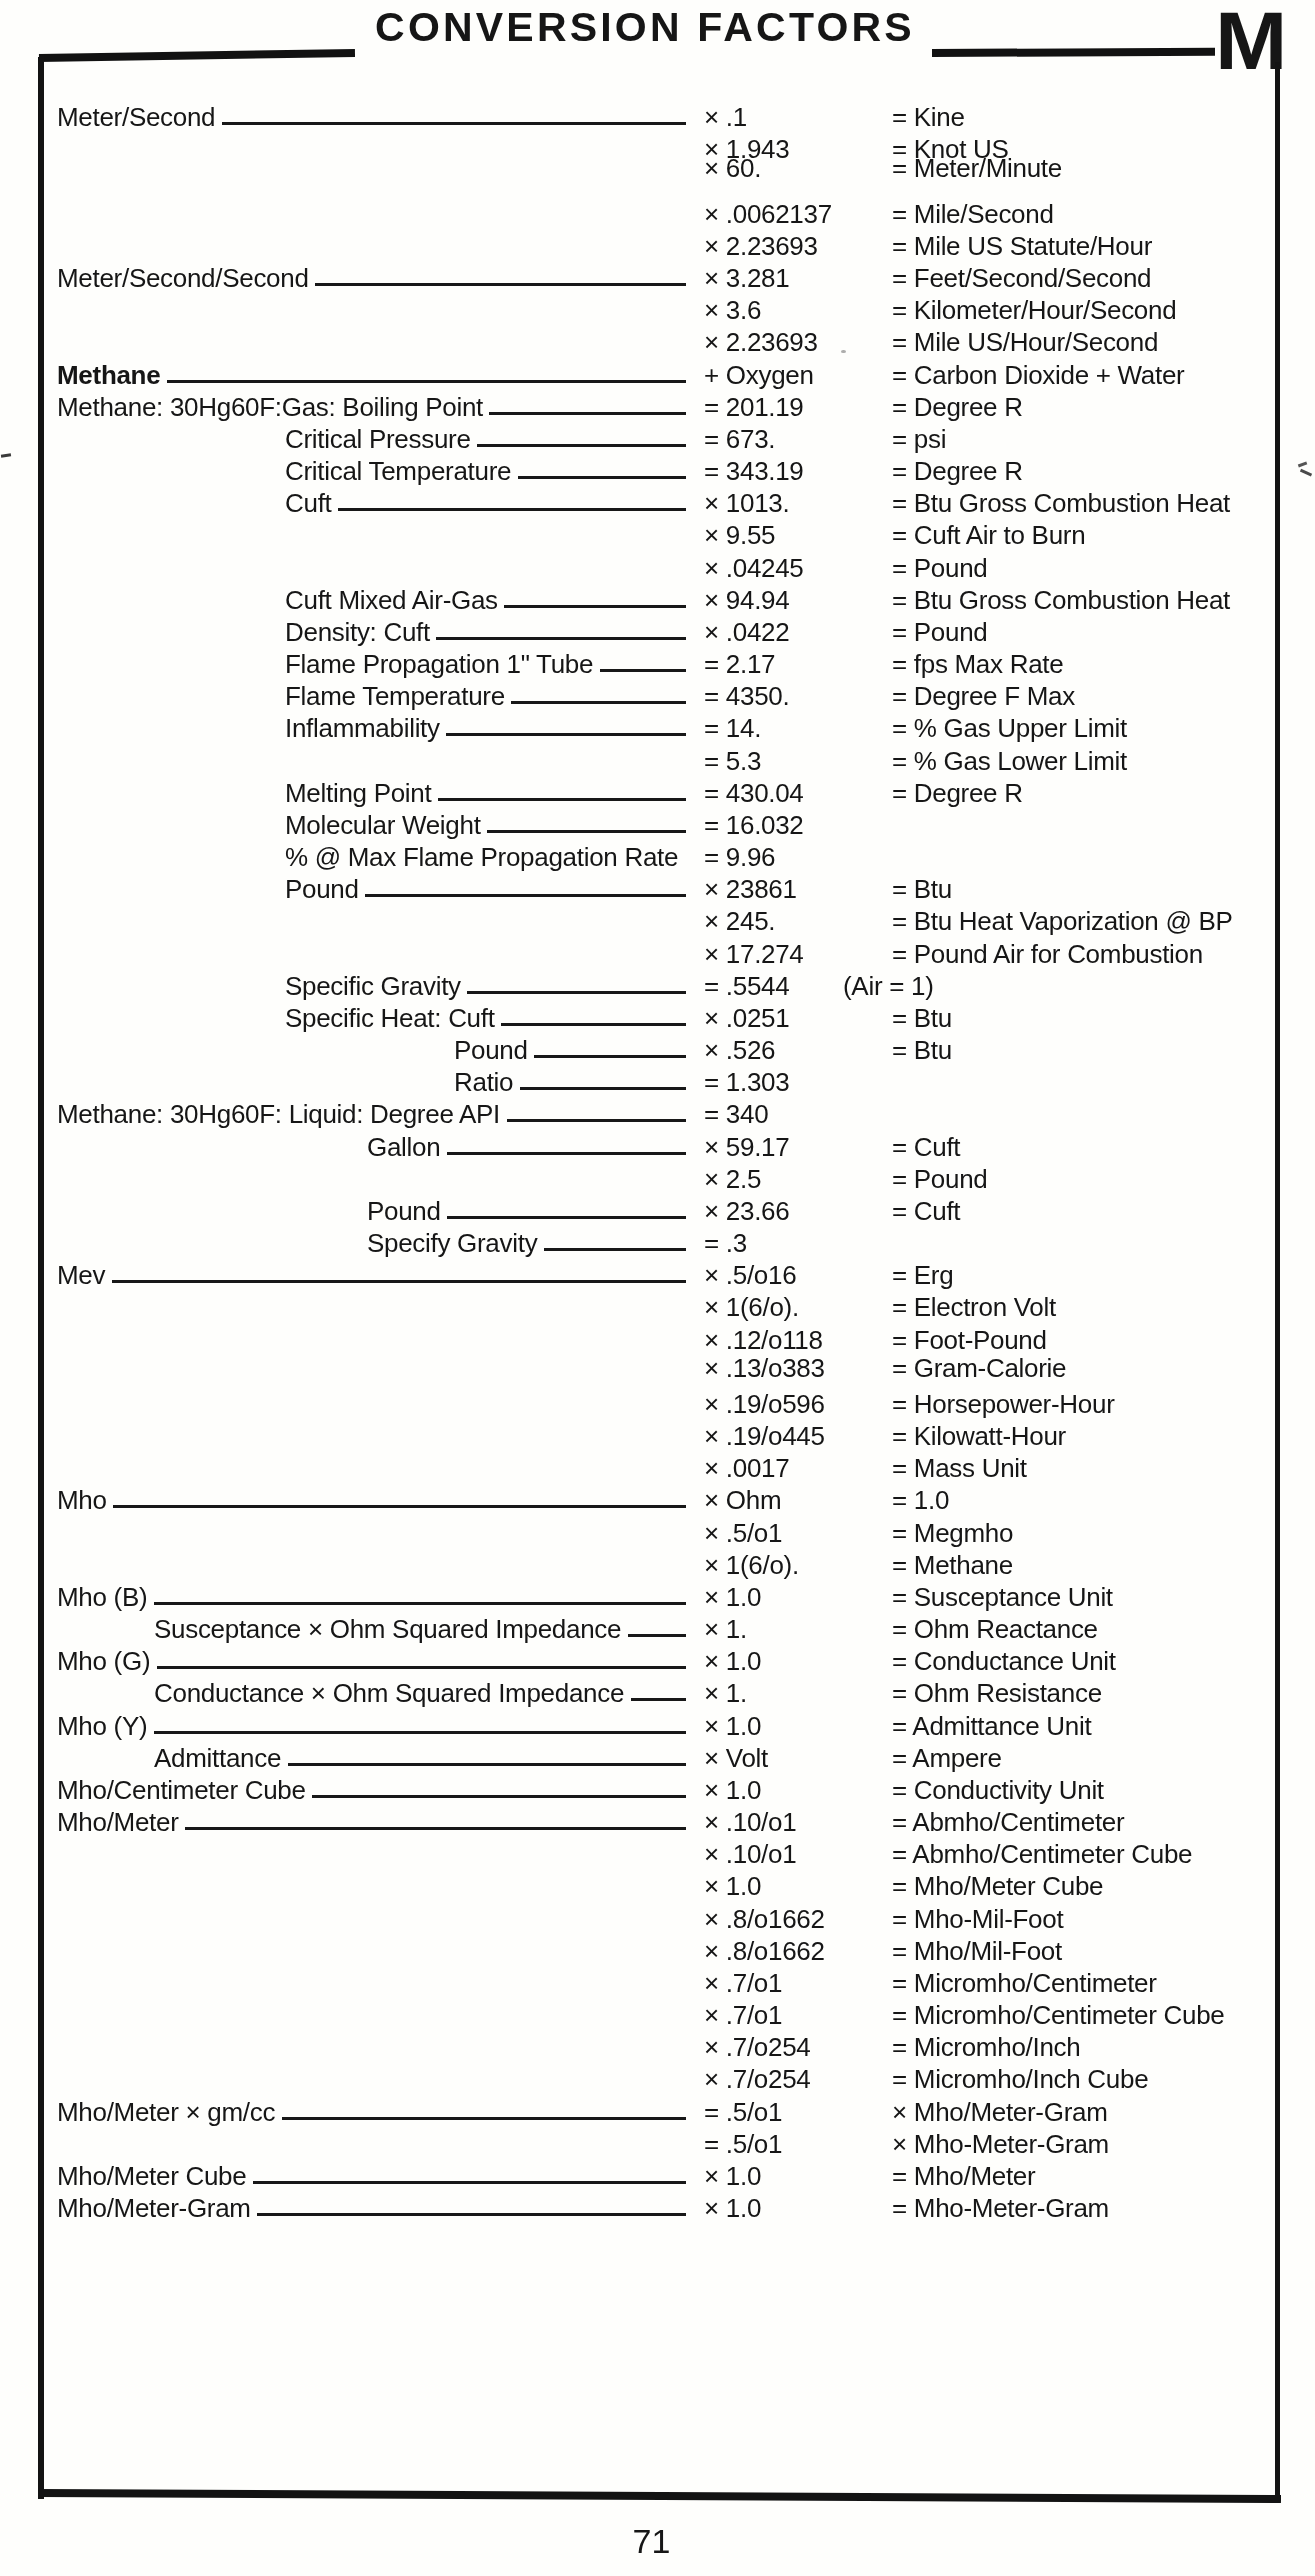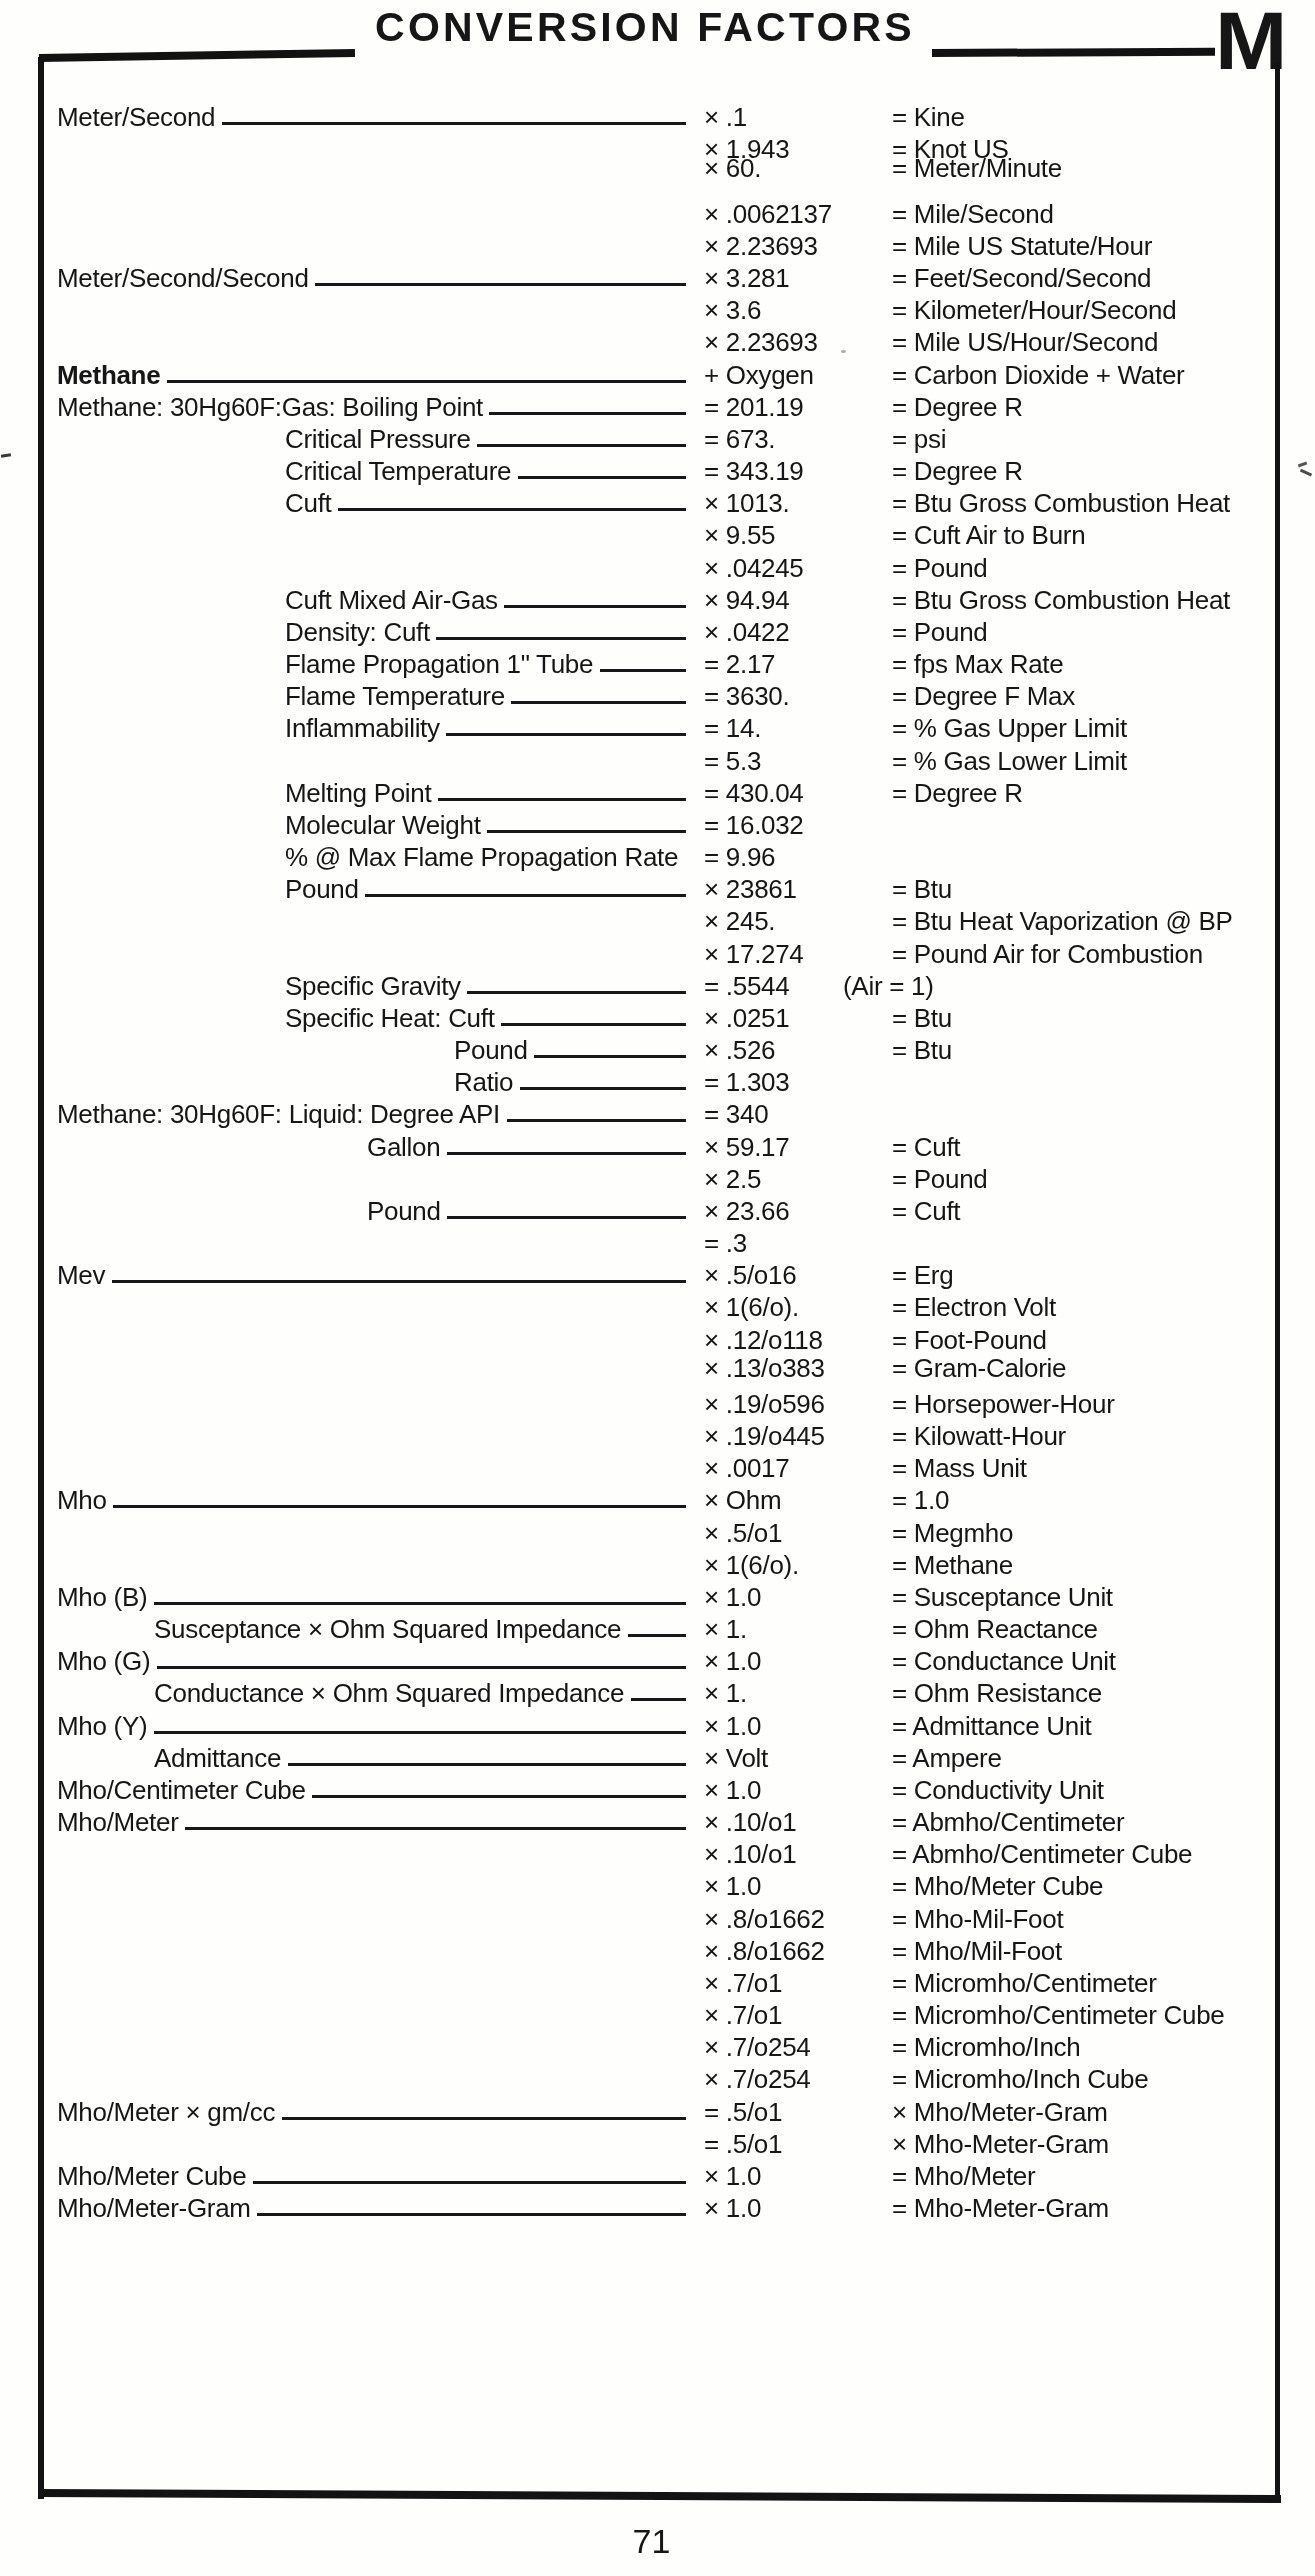--- a/index.html
+++ b/index.html
@@ -177,21 +177,21 @@
           <span class="leader"></span>
         </div>
         <span class="opval">= 2.17</span>
         <span class="res">= fps Max Rate</span>
       </div>
       <div class="row" style="top: 680px;">
         <div class="lab-wrap">
           <span class="lab" style="margin-left: 228px;">Flame Temperature</span>
           <span class="leader"></span>
         </div>
-        <span class="opval">= 3630.</span>
+        <span class="opval">= 4350.</span>
         <span class="res">= Degree F Max</span>
       </div>
       <div class="row" style="top: 712px;">
         <div class="lab-wrap">
           <span class="lab" style="margin-left: 228px;">Inflammability</span>
           <span class="leader"></span>
         </div>
         <span class="opval">= 14.</span>
         <span class="res">= % Gas Upper Limit</span>
       </div>
@@ -288,20 +288,24 @@
       </div>
       <div class="row" style="top: 1195px;">
         <div class="lab-wrap">
           <span class="lab" style="margin-left: 310px;">Pound</span>
           <span class="leader"></span>
         </div>
         <span class="opval">× 23.66</span>
         <span class="res">= Cuft</span>
       </div>
       <div class="row" style="top: 1227px;">
+        <div class="lab-wrap">
+          <span class="lab" style="margin-left: 310px;">Specify Gravity</span>
+          <span class="leader"></span>
+        </div>
         <span class="opval">= .3</span>
       </div>
       <div class="row" style="top: 1259px; padding-left: 8px;">
         <div class="lab-wrap">
           <span class="lab" style="margin-left: 0px;">Mev</span>
           <span class="leader"></span>
         </div>
         <span class="opval">× .5/o16</span>
         <span class="res">= Erg</span>
       </div>

